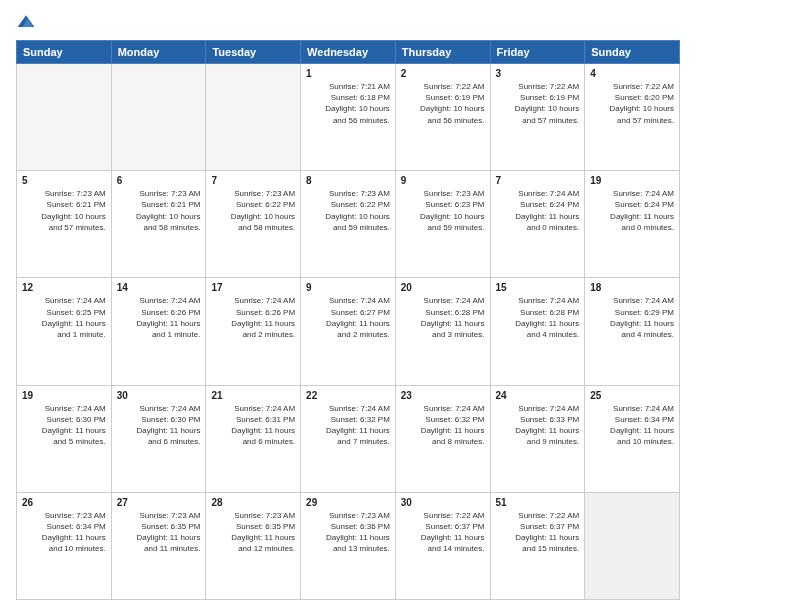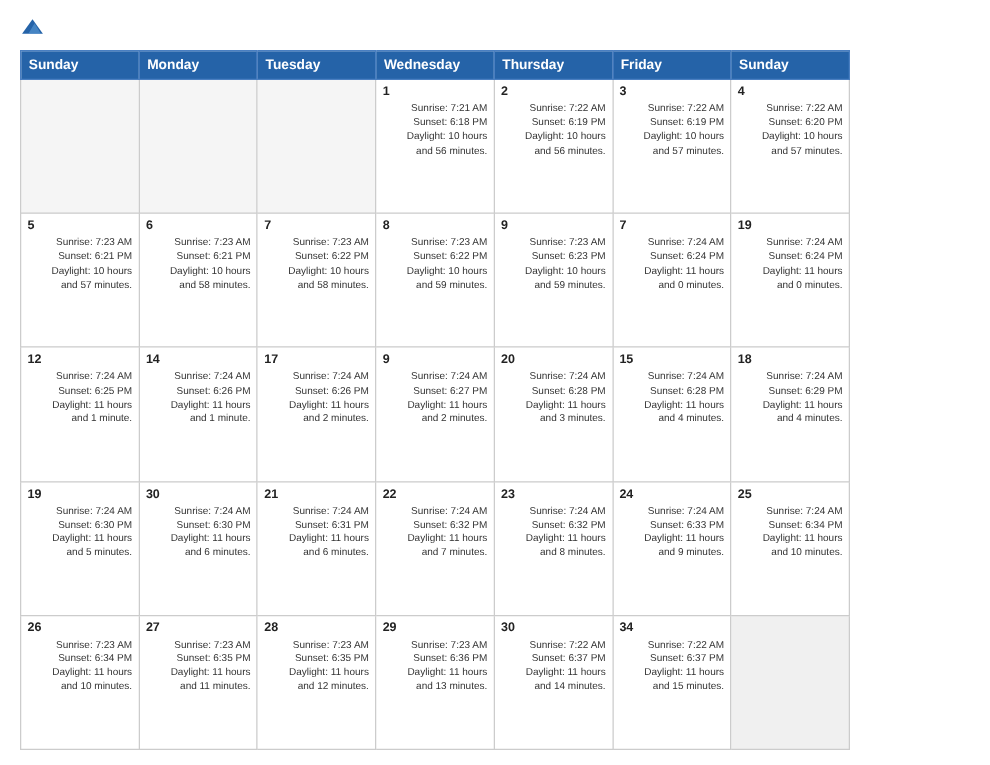--- a/index.html
+++ b/index.html
@@ -265,20 +265,20 @@
           </td>
           <td>
             <span class="day-num">29</span>
             <div class="day-info">Sunrise: 7:23 AM<br>Sunset: 6:36 PM<br>Daylight: 11 hours<br>and 13 minutes.</div>
           </td>
           <td>
             <span class="day-num">30</span>
             <div class="day-info">Sunrise: 7:22 AM<br>Sunset: 6:37 PM<br>Daylight: 11 hours<br>and 14 minutes.</div>
           </td>
           <td>
-            <span class="day-num">34</span>
+            <span class="day-num">51</span>
             <div class="day-info">Sunrise: 7:22 AM<br>Sunset: 6:37 PM<br>Daylight: 11 hours<br>and 15 minutes.</div>
           </td>
           <td class="shaded"></td>
         </tr>
       </tbody>
   </table>
 </div>
 
 </body></html>

